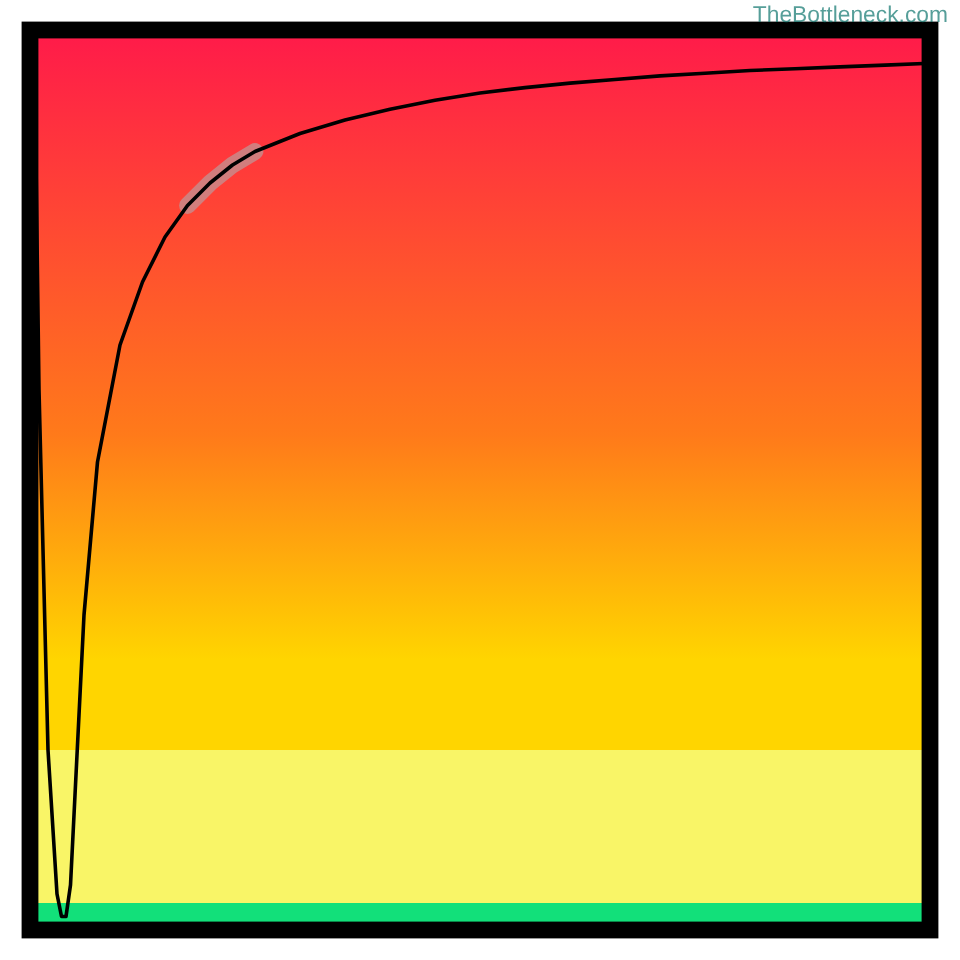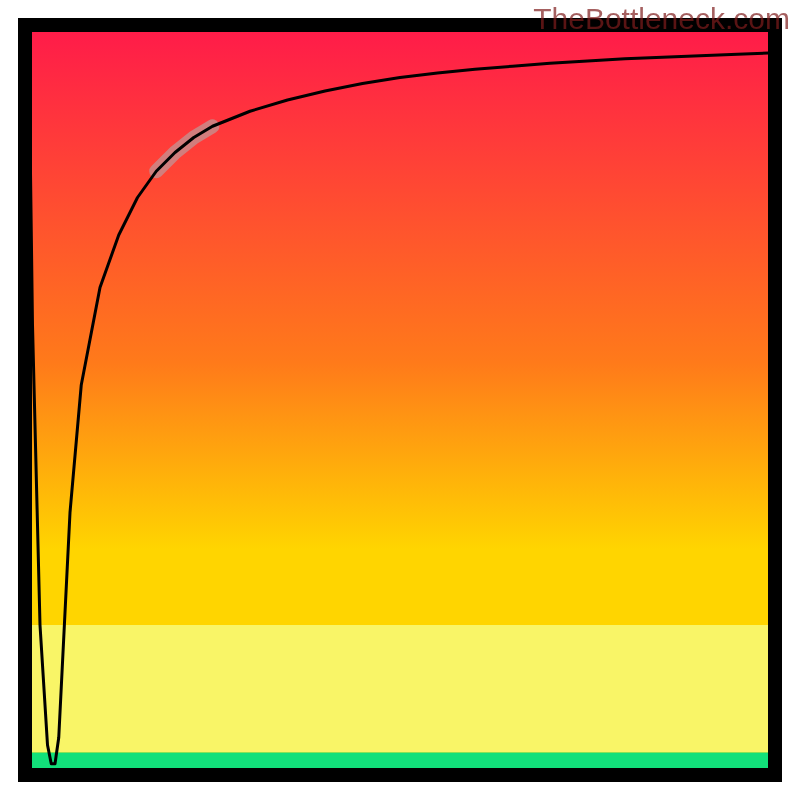--- a/index.html
+++ b/index.html
@@ -12,23 +12,23 @@
   }
   .chart-wrap {
     position: relative;
     width: 800px;
     height: 800px;
   }
   .watermark {
     position: absolute;
     top: 2px;
     right: 10px;
-    color: #7f1d1d;
+    color: #0f766e;
     opacity: 0.7;
-    font-size: 30px;
+    font-size: 19px;
     font-weight: 500;
     pointer-events: none;
   }
   svg {
     display: block;
   }
 </style>
 </head>
 <body>
 

